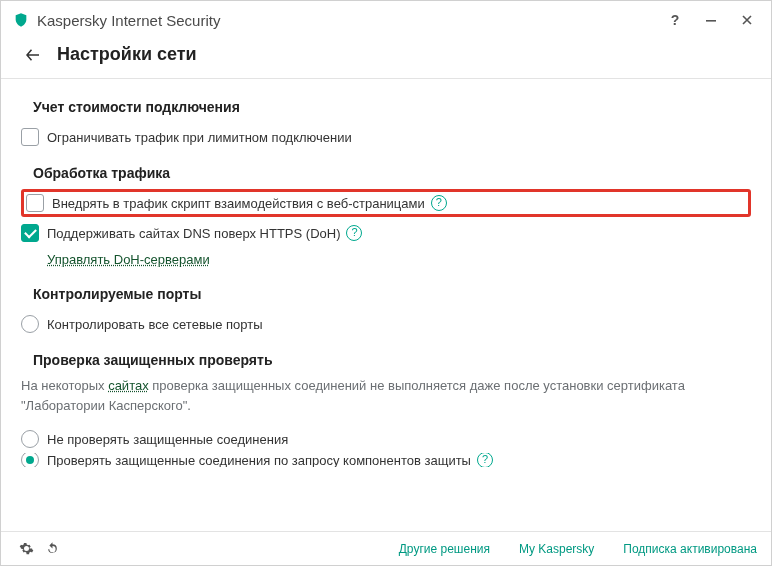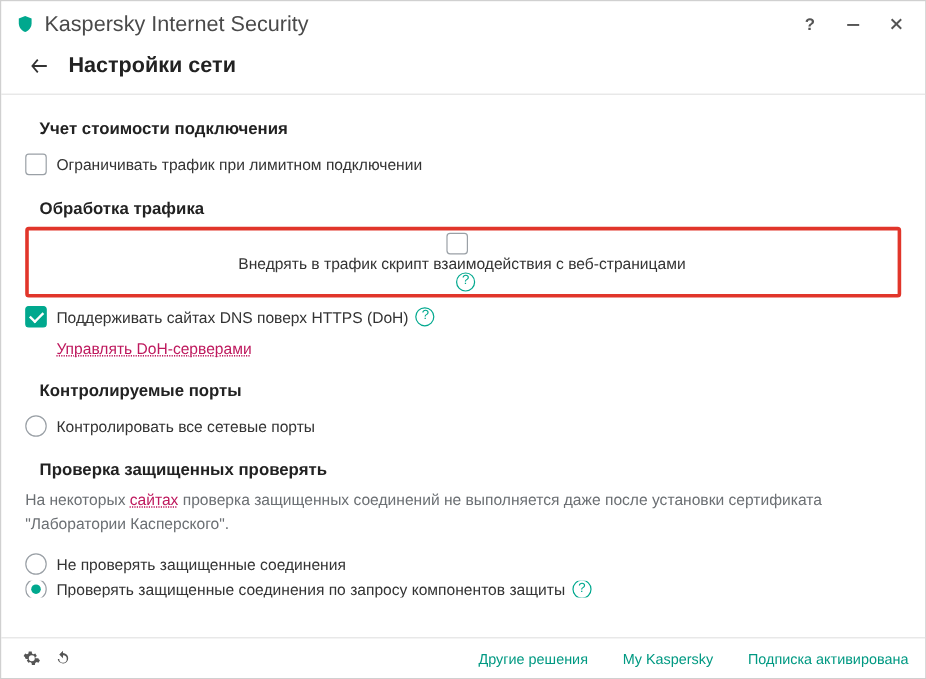--- a/index.html
+++ b/index.html
@@ -17,21 +17,21 @@
     display: flex; flex-direction: column;
     border: 1px solid #d0d0d0;
   }
   .titlebar {
     height: 38px;
     display: flex; align-items: center;
     padding: 0 6px 0 12px;
     color: #4a4a4a;
   }
   .titlebar .app-title {
-    font-size: 18px;
+    font-size: 15px;
     margin-left: 8px;
     flex: 0 0 auto;
   }
   .titlebar .spacer { flex: 1; }
   .titlebar .tb-btn {
     width: 36px; height: 30px;
     display: flex; align-items: center; justify-content: center;
     color: #555; font-size: 14px;
     cursor: pointer;
   }
@@ -97,42 +97,42 @@
     border-width: 0 2px 2px 0;
     transform: rotate(45deg) translate(-1px,-1px);
   }
   .radio.checked::after {
     content: "";
     width: 8px; height: 8px;
     border-radius: 50%;
     background: #00a88e;
   }
   .link {
-    color: #be185d;
+    color: #14532d;
     text-decoration: underline dotted;
     cursor: pointer;
   }
   .help-icon {
     width: 16px; height: 16px;
     border: 1.5px solid #00a88e;
     border-radius: 50%;
     color: #00a88e;
     font-size: 11px;
     line-height: 13px;
     text-align: center;
     margin-left: 6px;
     flex: 0 0 16px;
     cursor: pointer;
   }
   .highlight-box {
     border: 3px solid #e1352a;
     border-radius: 3px;
     padding: 2px 4px 2px 2px;
     margin: 2px 0;
-    display: flex; align-items: center; flex-direction: column;
+    display: flex; align-items: center;
   }
   .note {
     font-size: 13px;
     color: #6b6f73;
     line-height: 1.5;
     margin: 8px 0 10px 0;
   }
   .footer {
     height: 34px;
     border-top: 1px solid #e3e3e3;

